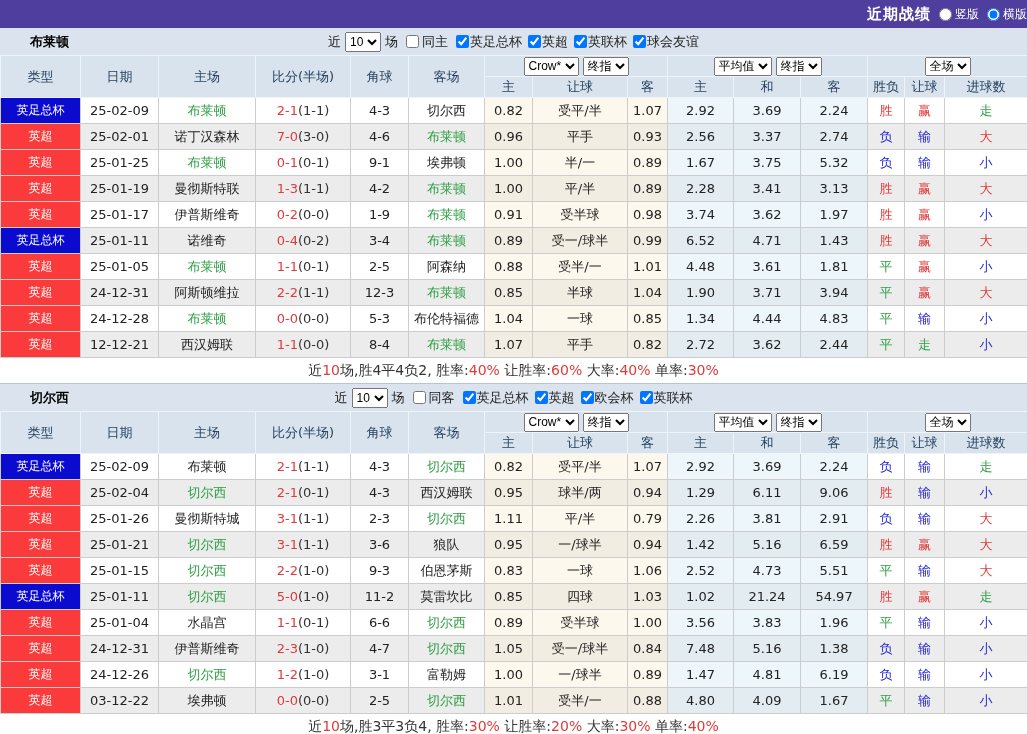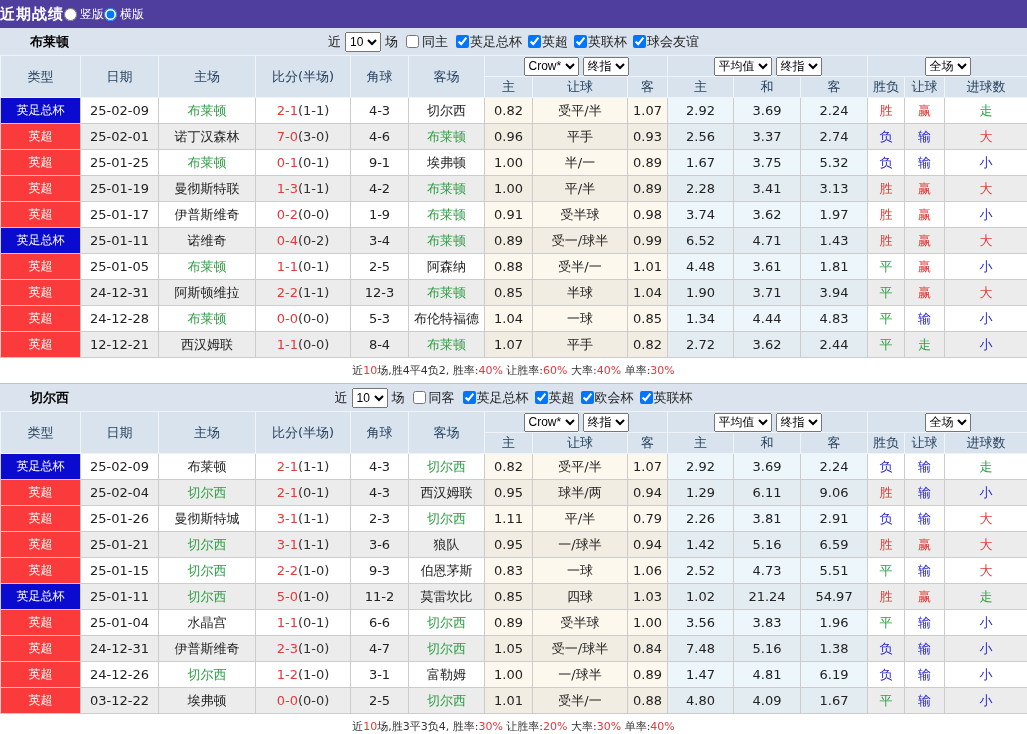--- a/index.html
+++ b/index.html
@@ -5,21 +5,21 @@
   html,body{margin:0;padding:0;}
   body{
     width:1027px;height:734px;overflow:hidden;
     background:#dbe4ee;
     font-family:"DejaVu Sans","Liberation Sans",sans-serif;
     font-size:13px;color:#222;
   }
   
   .topbar{
     height:28px;background:var(--topbar,#4f3e9d);
-    display:flex;align-items:center;justify-content:flex-start;gap:0;color:#fff;
+    display:flex;align-items:center;justify-content:flex-end;gap:8px;color:#fff;
   }
   .topbar .title{font-weight:bold;font-size:15px;letter-spacing:1px;}
   .topbar label{display:flex;align-items:center;gap:3px;font-size:12px;cursor:pointer;}
   .topbar input{margin:0;}
   
   .filter-row{
     height:27px;display:flex;align-items:center;justify-content:center;position:relative;
   }
   .team-label{position:absolute;left:30px;font-weight:bold;color:#000;font-size:13px;}
   .filter{display:flex;align-items:center;gap:2px;}
@@ -50,21 +50,21 @@
   .type-badge.tb{background:var(--type-blue,#0b0bd0);}
   .type-badge.trd{background:var(--type-red,#fb3b3b);}
   .c-r{color:var(--red,#e03a3a);}
   .c-b{color:var(--blue,#2727cc);}
   .c-g{color:var(--green,#2e9e44);}
   .c-team{color:var(--green,#2e9e44);}
   .half{color:#333;margin-top:36px;}
   
   .summary{
     height:25px;line-height:25px;text-align:center;background:#fff;
-    border-bottom:1px solid #b9c4d0;font-size:11px;color:#333;
+    border-bottom:1px solid #b9c4d0;font-size:14px;color:#333;
   }
 </style>
 </head>
 <body style="--topbar: #4f3e9d; --type-blue: #0b0bd0; --type-red: #fb3b3b; --red: #e03a3a; --blue: #2727cc; --green: #2e9e44;">
 
 <div class="topbar">
   <span class="title">近期战绩</span>
   <label>
     <input type="radio" name="layout" style="">
     <span>竖版</span>

